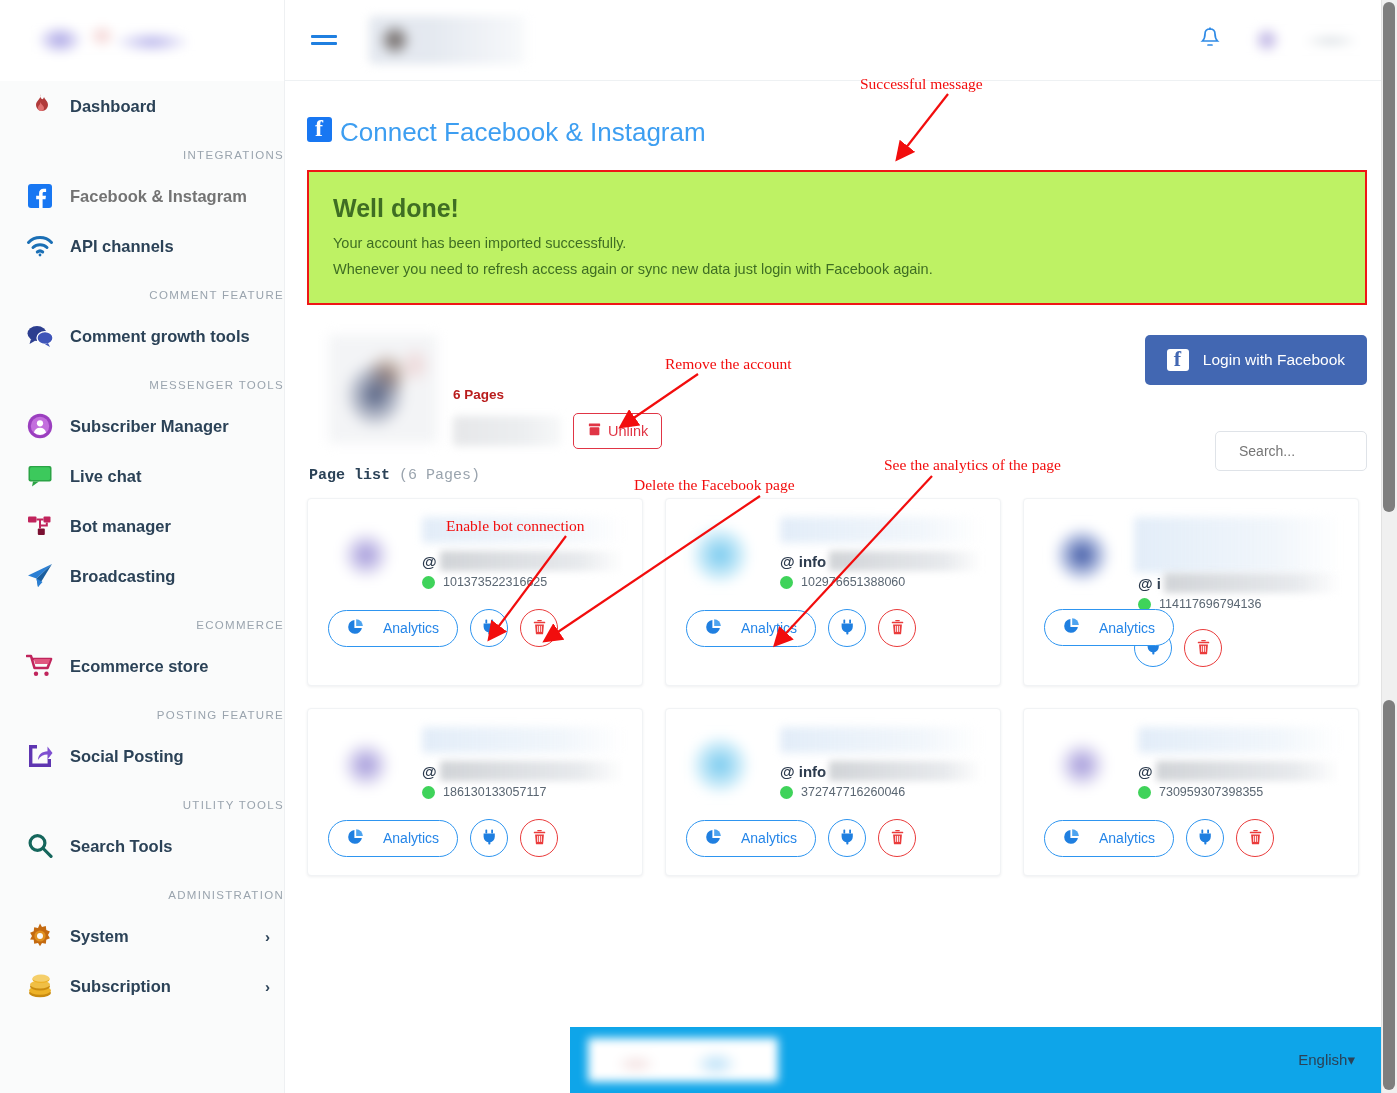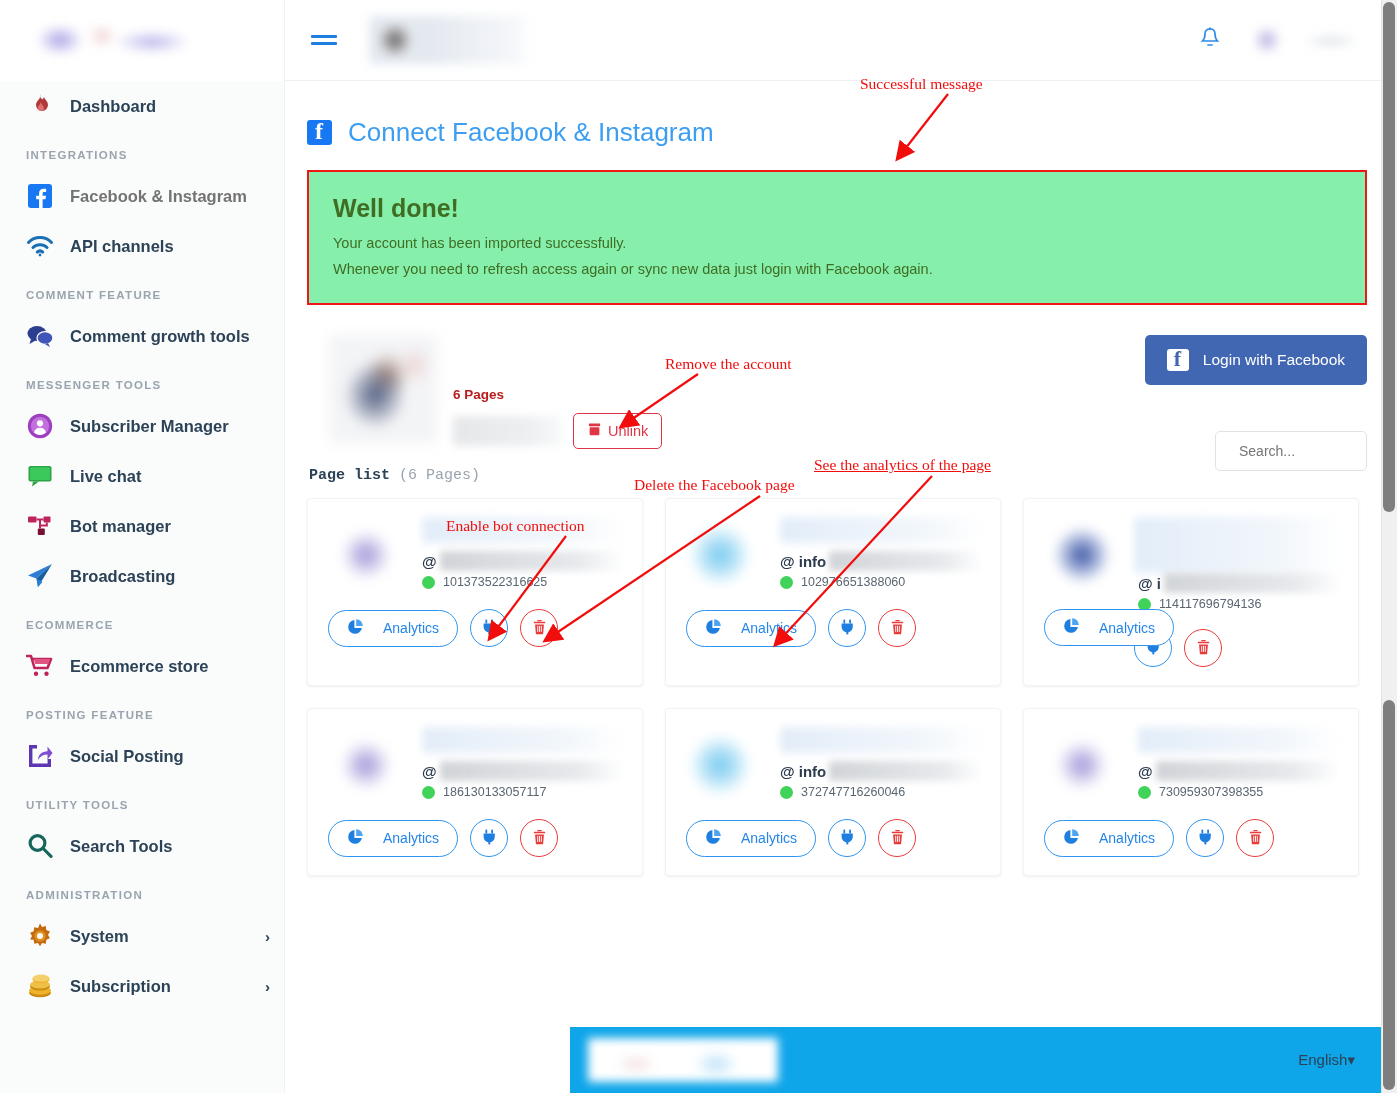--- a/index.html
+++ b/index.html
@@ -25,21 +25,21 @@
     width: 172px; height: 46px; border-radius: 6px;
     background:
       radial-gradient(ellipse 34px 22px at 38px 22px, rgba(140,132,220,.75), rgba(140,132,220,0) 70%),
       radial-gradient(ellipse 20px 18px at 80px 18px, rgba(235,175,175,.55), rgba(235,175,175,0) 70%),
       radial-gradient(ellipse 54px 16px at 130px 24px, rgba(150,145,225,.65), rgba(150,145,225,0) 72%),
       #ffffff;
     filter: blur(5px);
   }
   .nav-section {
     font-size: 11.5px; letter-spacing: 1.3px; color: #9aa4ae;
-    font-weight: 700; padding: 18px 0 10px 26px; text-transform: uppercase;
+    font-weight: 400; padding: 18px 0 10px 26px; text-transform: uppercase; text-align: right;
   }
   .nav-item {
     display: flex; align-items: center; height: 50px;
     padding-left: 22px; cursor: pointer; position: relative;
     color: #2b4257; font-size: 16.5px; font-weight: 600;
   }
   .nav-icon {
     width: 36px; height: 30px; margin-right: 12px;
     display: flex; align-items: center; justify-content: center; flex: 0 0 36px;
   }
@@ -79,38 +79,38 @@
     background:
       radial-gradient(circle 19px at 20px 25px, rgba(160,145,215,.75), rgba(160,145,215,0) 75%),
       radial-gradient(ellipse 38px 10px at 84px 26px, rgba(205,212,218,.7), rgba(205,212,218,0) 75%),
       #ffffff;
     filter: blur(5px);
   }
 
   #content { padding: 26px 30px 0 22px; position: relative; height: calc(1093px - 81px); }
 
   #page-title {
-    display: flex; align-items: center; gap: 16px;
+    display: flex; align-items: flex-start; gap: 8px;
     font-size: 26px; color: #3d9ef1; font-weight: 400;
     margin: 10px 0 22px 0;
   }
   .fb-square {
     width: 25px; height: 25px; background: #1877f2; border-radius: 3px;
     position: relative; flex: 0 0 25px;
   }
   .fb-square::after {
     content: "f"; position: absolute; left: 8px; top: -2px;
     color: #fff; font-family: "Liberation Serif", serif;
     font-weight: bold; font-size: 24px;
   }
 
   
   #alert-wrap { border: 2px solid #ef1616; margin-bottom: 30px; }
   #alert {
-    background: #86efac; padding: 22px 24px 26px 24px;
+    background: #bef264; padding: 22px 24px 26px 24px;
   }
   #alert-title {
     font-size: 25px; font-weight: bold; color: #3f6e23; margin-bottom: 12px;
   }
   .alert-line { font-size: 14.5px; color: #3f6e23; margin-bottom: 10px; }
   .alert-line:last-child { margin-bottom: 0; }
 
   
   #account-row { display: flex; align-items: flex-start; position: relative; min-height: 110px; }
   .blur-acct-photo {
@@ -767,16 +767,16 @@
   </defs>
   <line x1="948" y1="94" x2="898" y2="158" stroke="#f20d0d" stroke-width="2.2" marker-end="url(#ah)"></line>
   <line x1="698" y1="374" x2="622" y2="426" stroke="#f20d0d" stroke-width="2.2" marker-end="url(#ah)"></line>
   <line x1="932" y1="476" x2="776" y2="644" stroke="#f20d0d" stroke-width="2.2" marker-end="url(#ah)"></line>
   <line x1="760" y1="496" x2="546" y2="640" stroke="#f20d0d" stroke-width="2.2" marker-end="url(#ah)"></line>
   <line x1="566" y1="536" x2="490" y2="638" stroke="#f20d0d" stroke-width="2.2" marker-end="url(#ah)"></line>
 </svg>
 <div id="anno-labels">
     <div class="anno" style="left: 860px; top: 75px;">Successful message</div>
     <div class="anno" style="left: 665px; top: 355px;">Remove the account</div>
-    <div class="anno" style="left: 814px; top: 456px; text-decoration: underline;">See the analytics of the page</div>
+    <div class="anno" style="left: 884px; top: 456px;">See the analytics of the page</div>
     <div class="anno" style="left: 634px; top: 476px;">Delete the Facebook page</div>
     <div class="anno" style="left: 446px; top: 517px;">Enable bot connection</div>
   </div>
 
 </body></html>

